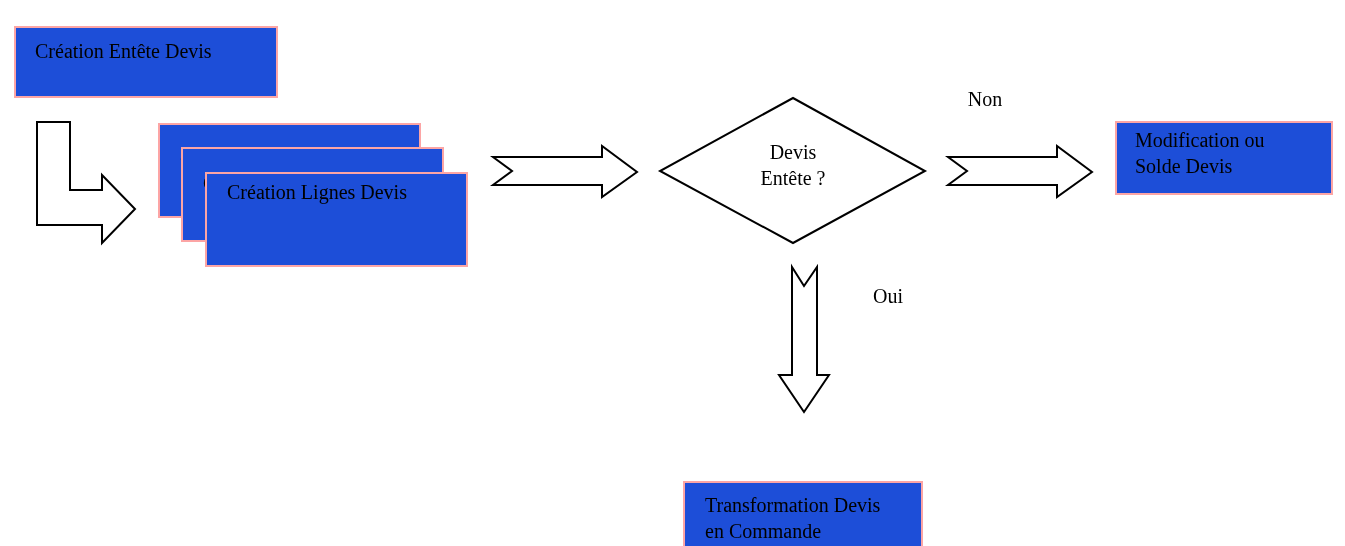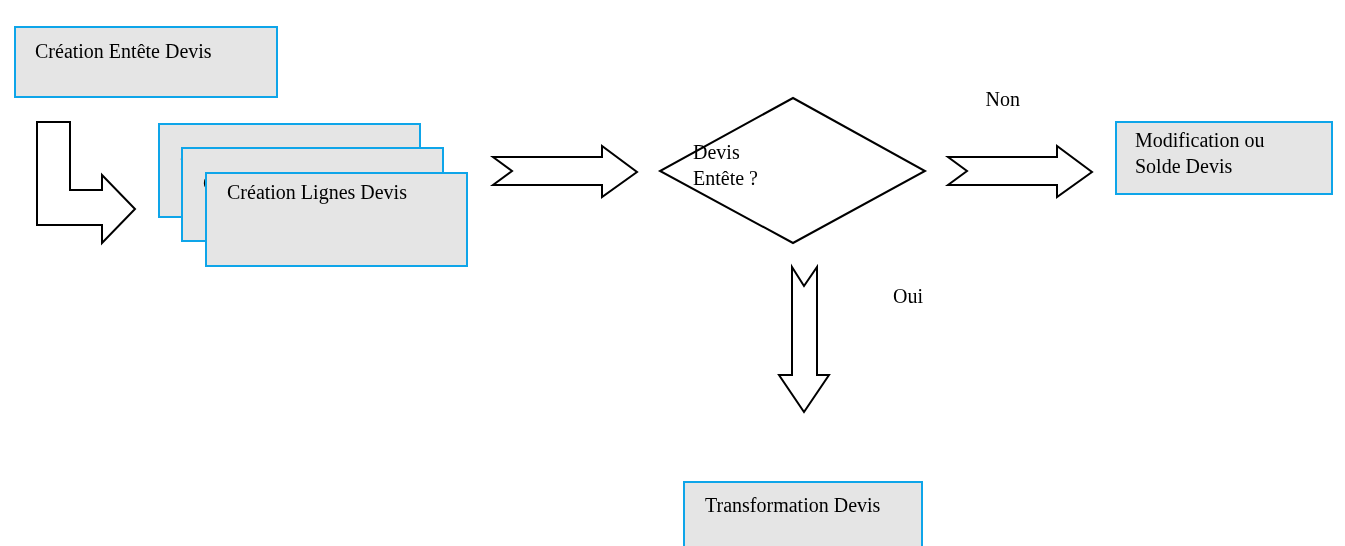--- a/index.html
+++ b/index.html
@@ -26,46 +26,47 @@
   }
   .shape {
     fill: #ffffff;
     stroke: #000000;
     stroke-width: 2;
     stroke-linejoin: miter;
   }
   .box {
     position: absolute;
     box-sizing: border-box;
-    border: 2px solid #0ea5e9;
-    background: #e5e5e5;
+    border: 2px solid #fca5a5;
+    background: #1d4ed8;
     z-index: 2;
   }
   .entete {
     left: 14px; top: 26px;
     width: 264px; height: 72px;
     padding: 10px 0 0 19px;
   }
   .lignes {
     width: 263px; height: 95px;
     padding: 21px 0 0 20px;
   }
   .lignes-back  { left: 158px; top: 123px; z-index: 2; }
   .lignes-mid   { left: 181px; top: 147px; z-index: 3; }
   .lignes-front { left: 205px; top: 172px; z-index: 4; padding-top: 5px; }
   .diamond-text {
     position: absolute;
     left: 693px; top: 139px;
     width: 200px;
+    text-align: center;
     z-index: 2;
   }
   .edge-label {
     position: absolute;
     width: 70px;
-    text-align: right;
+    text-align: center;
     z-index: 2;
   }
   .non { left: 950px; top: 86px; }
   .oui { left: 853px; top: 283px; }
   .modification {
     left: 1115px; top: 121px;
     width: 218px; height: 74px;
     padding: 4px 0 0 18px;
   }
   .transformation {
@@ -115,15 +116,16 @@
   <div class="edge-label non">Non</div>
   <div class="edge-label oui">Oui</div>
 
   <div class="box modification">
     <div>Modification ou</div>
     <div>Solde Devis</div>
   </div>
 
   <div class="box transformation">
     <div>Transformation Devis</div>
+    <div>en Commande</div>
   </div>
 
 </div>
 
 </body></html>

